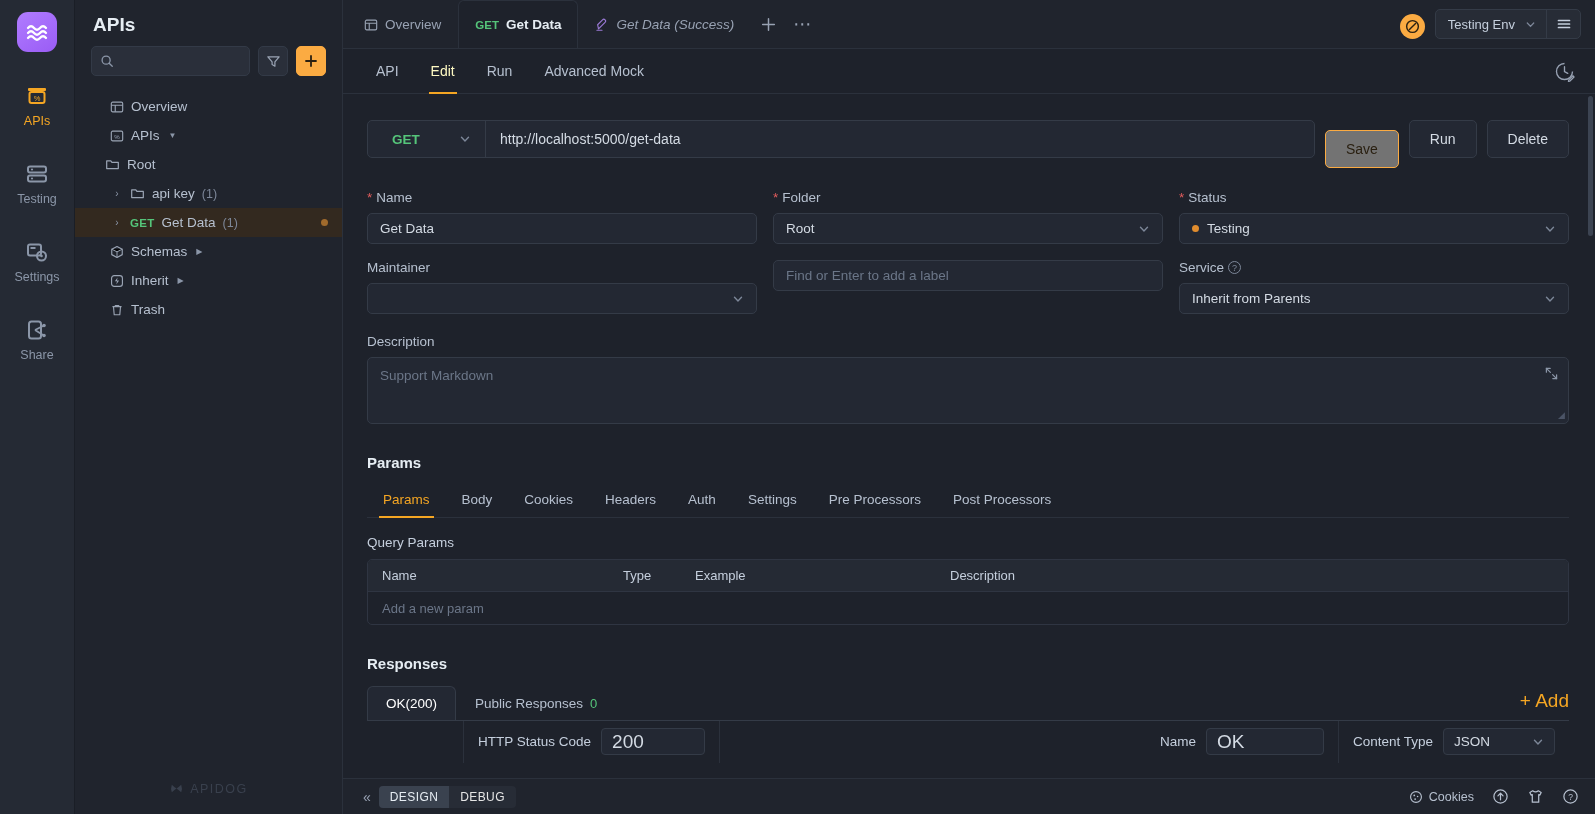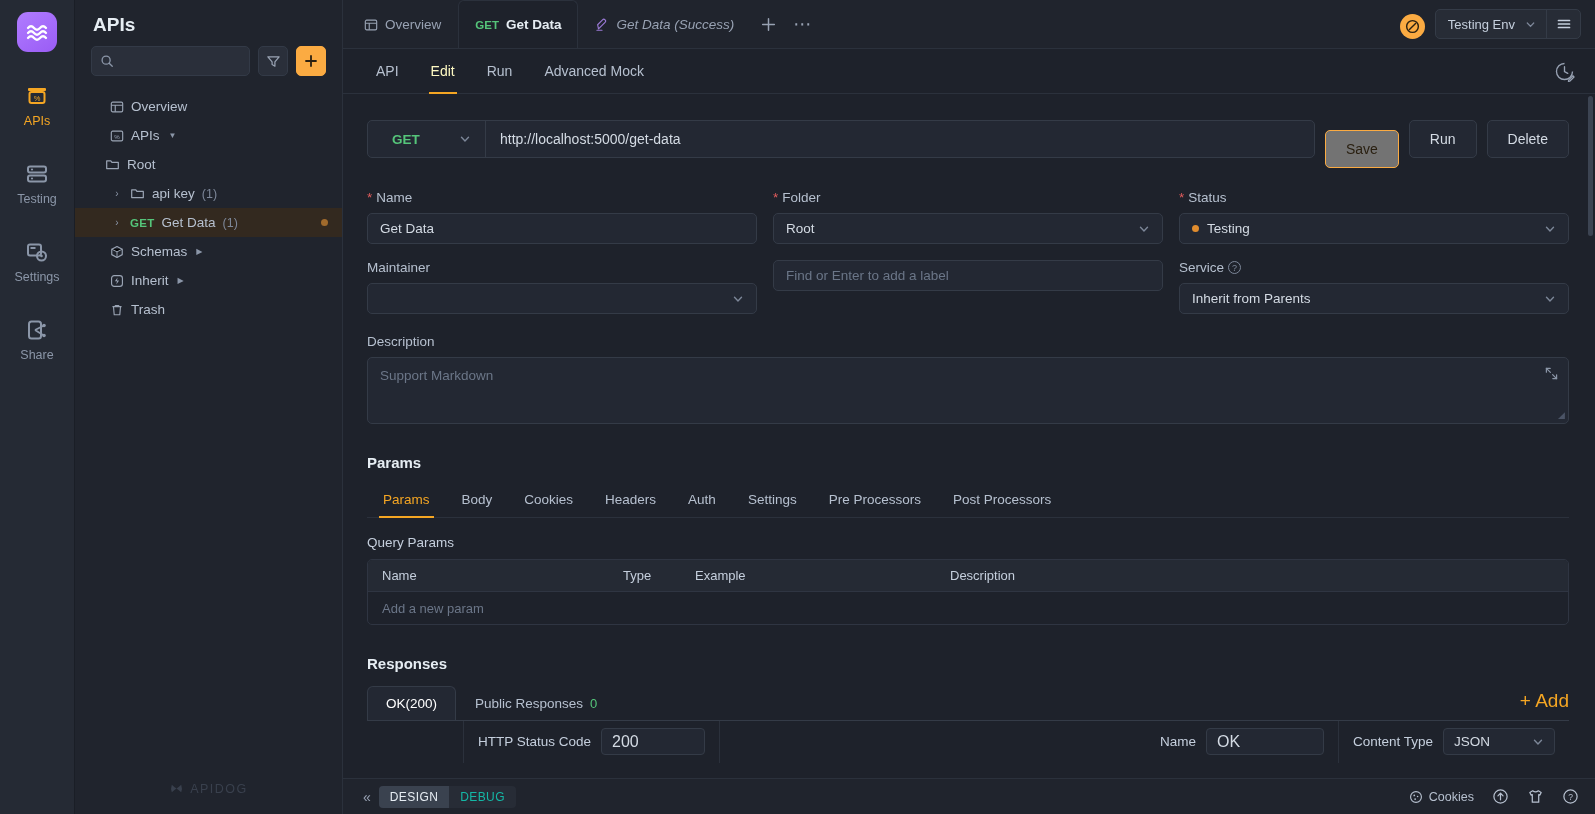--- a/index.html
+++ b/index.html
@@ -218,36 +218,36 @@
   .badge0 { color: #55c57a; font-size: 13px; }
   .add-link { margin-left: auto; color: #f5a623; font-size: 19px; cursor: pointer; padding-bottom: 8px; }
   .resp-panel {
     border-top: 1px solid #343b47; background: #1e222b; display: flex; align-items: center;
     height: 42px; font-size: 13.5px; color: #c5cfdd;
   }
   .rp-cell { display: flex; align-items: center; gap: 10px; height: 42px; padding: 0 14px; }
   .rp-sep { width: 1px; height: 42px; background: #2b313c; }
   .mini-input {
     height: 27px; background: #232833; border: 1px solid #343b47; border-radius: 4px;
-    padding: 0 10px; display:flex; align-items:center; font-size: 16px; color:#d4dbe4;
+    padding: 0 10px; display:flex; align-items:center; font-size: 19px; color:#d4dbe4;
   }
   .mini-sel {
     height: 27px; width: 112px; background: #232833; border: 1px solid #343b47; border-radius: 4px;
     padding: 0 10px; display:flex; align-items:center; justify-content: space-between;
     font-size: 13.5px; color:#d4dbe4;
   }
 
   
   .statusbar {
     height: 36px; background: #20242d; border-top: 1px solid #2b313c;
     display: flex; align-items: center; padding: 0 16px 0 12px; flex-shrink: 0;
   }
   .collapse { color: #98a2b3; font-size: 14px; cursor: pointer; padding: 0 8px; }
   .seg { display: flex; background: #272c36; border-radius: 4px; overflow: hidden; }
-  .seg-item { padding: 4px 11px; font-size: 12px; color: #14b8a6; cursor: pointer; letter-spacing: .4px; }
+  .seg-item { padding: 4px 11px; font-size: 12px; color: #e5e5e5; cursor: pointer; letter-spacing: .4px; }
   .seg-item.active { background: #3a424f; color: #e6edf3; }
   .sb-right { margin-left: auto; display: flex; align-items: center; gap: 18px; }
   .sb-right .ci { display: flex; align-items: center; gap: 6px; font-size: 12.5px; color: #b6c0cf; cursor: pointer; }
   .scrollbar {
     position: absolute; right: 2px; top: 2px; width: 5px; height: 140px;
     background: #3c4452; border-radius: 3px;
   }
   svg { display: block; }
 </style>
 </head>

